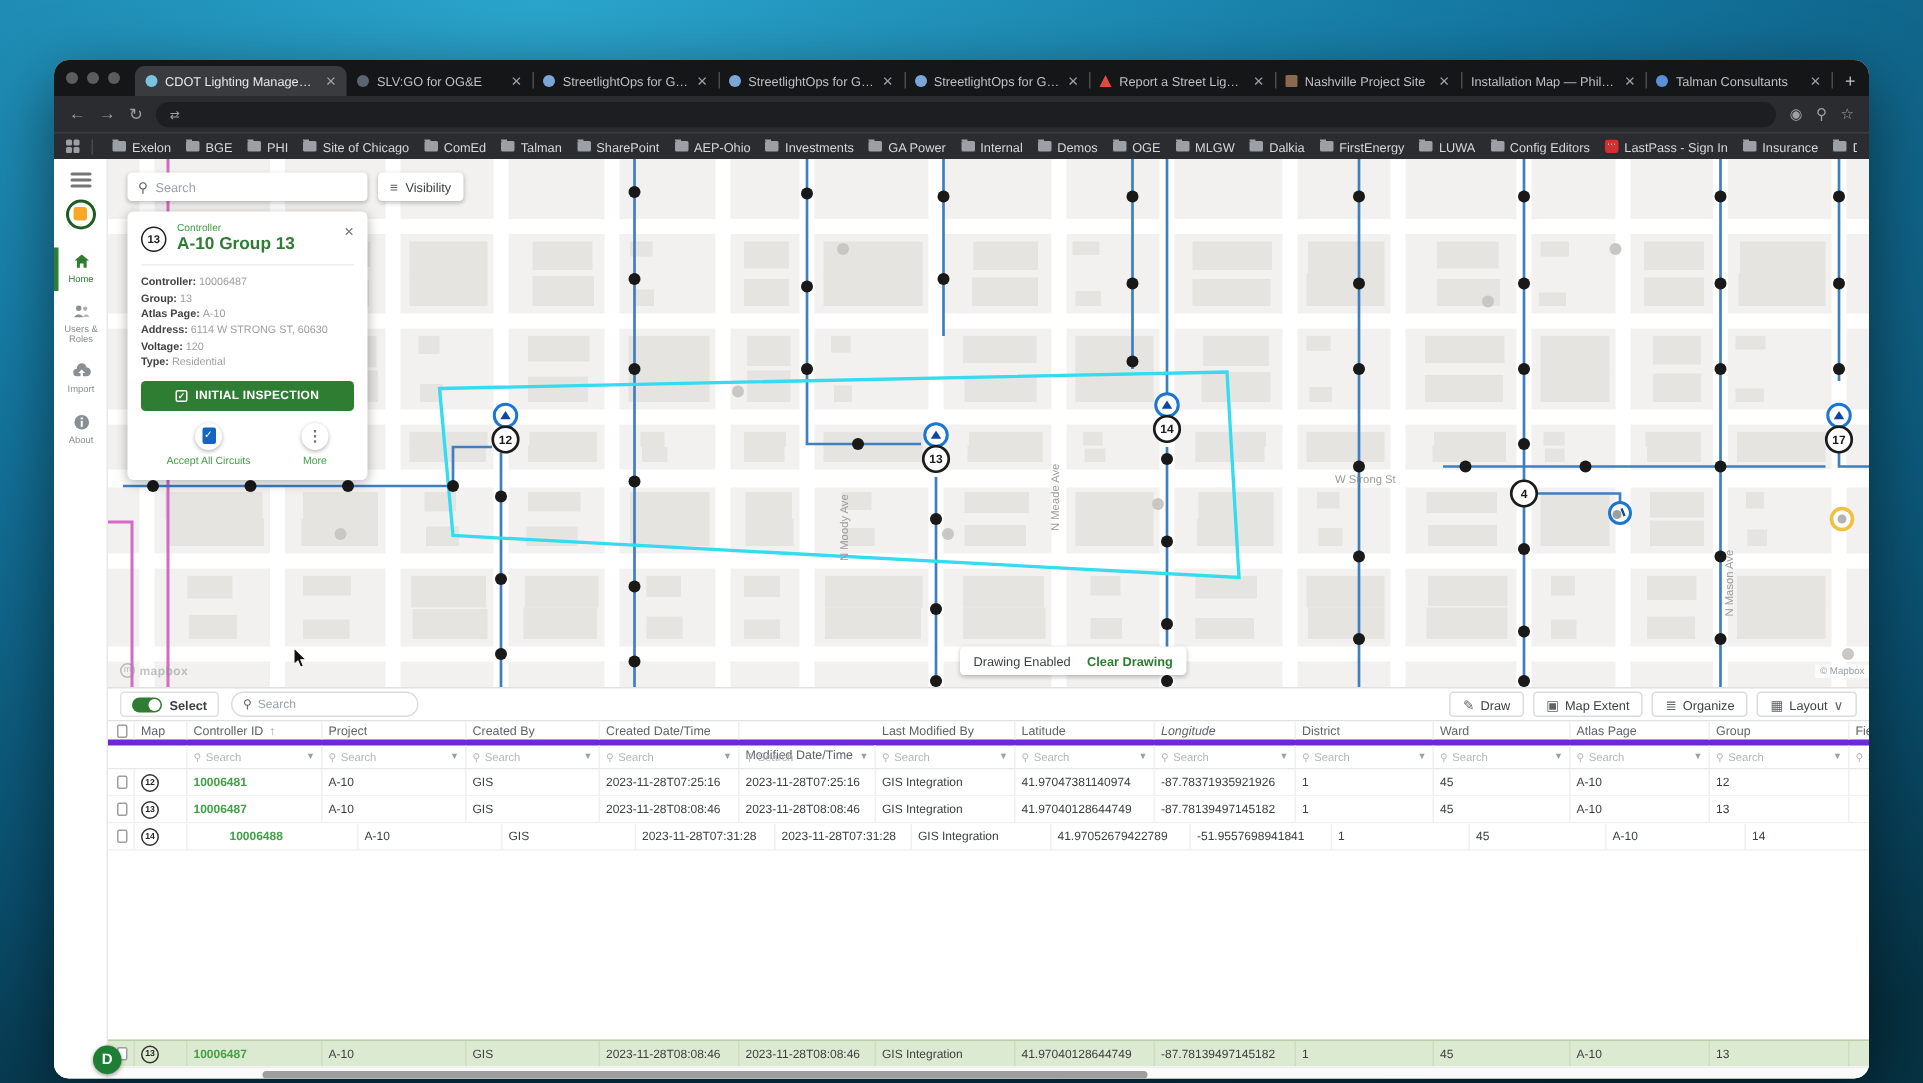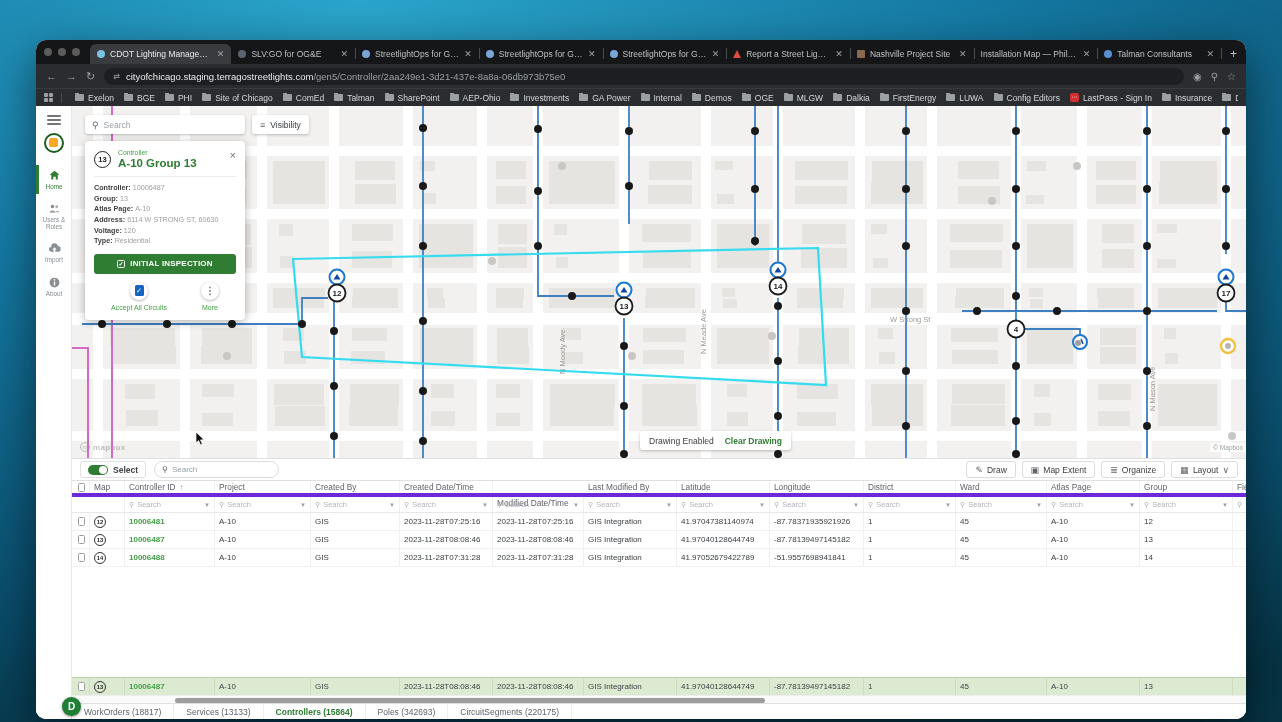--- a/index.html
+++ b/index.html
@@ -210,21 +210,20 @@
         </div>
       </div>
     <div class="newtab">+</div>
   </div>
   <div id="urlrow">
     <span class="navic">←</span>
     <span class="navic">→</span>
     <span class="navic">↻</span>
     <div id="urlpill">
       <span class="navic" style="font-size:8px;">⇄</span>
-      <span><span>cityofchicago.staging.terragostreetlights.com</span><span class="path">/gen5/Controller/2aa249e1-3d21-437e-8a8a-06db973b75e0</span></span>
     </div>
     <div id="urlicons">
       <span>◉</span>
       <span>⚲</span>
       <span>☆</span>
     </div>
   </div>
   <div id="bmbar">
     <span class="appsgrid">
         <i></i>
@@ -789,21 +788,21 @@
             </div>
             <div class="tcell" style="width: 91px; margin-top: 32px;">
               <span>Modified Date/Time</span>
             </div>
             <div class="tcell" style="width: 93px;">
               <span>Last Modified By</span>
             </div>
             <div class="tcell" style="width: 93px;">
               <span>Latitude</span>
             </div>
-            <div class="tcell" style="width: 94px;">
+            <div class="tcell" style="width: 94px; font-style: italic;">
               <span>Longitude</span>
             </div>
             <div class="tcell" style="width: 92px;">
               <span>District</span>
             </div>
             <div class="tcell" style="width: 91px;">
               <span>Ward</span>
             </div>
             <div class="tcell" style="width: 93px;">
               <span>Atlas Page</span>
@@ -955,21 +954,21 @@
               <div class="tcell" style="width: 93px;">13</div>
               <div class="tcell" style="width: 90px;"></div>
             </div>
             <div class="trow drow">
               <div class="tcell" style="width: 18px; padding-left: 6px;">
                 <span class="cbx"></span>
               </div>
               <div class="tcell" style="width: 35px;">
                 <span class="rowmark">14</span>
               </div>
-              <div class="tcell" style="width: 90px;">
+              <div class="tcell" style="width: 90px; margin-left: 24px;">
                 <span class="cid">10006488</span>
               </div>
               <div class="tcell" style="width: 96px;">A-10</div>
               <div class="tcell" style="width: 89px;">GIS</div>
               <div class="tcell" style="width: 93px;">2023-11-28T07:31:28</div>
               <div class="tcell" style="width: 91px;">2023-11-28T07:31:28</div>
               <div class="tcell" style="width: 93px;">GIS Integration</div>
               <div class="tcell" style="width: 93px;">41.97052679422789</div>
               <div class="tcell" style="width: 94px;">-51.9557698941841</div>
               <div class="tcell" style="width: 92px;">1</div>
@@ -1000,24 +999,17 @@
             <div class="tcell" style="width: 91px;">45</div>
             <div class="tcell" style="width: 93px;">A-10</div>
             <div class="tcell" style="width: 93px;">13</div>
             <div class="tcell" style="width: 90px;"></div>
           </div>
       </div>
 
       <div id="hscroll">
           <div class="thumb"></div>
         </div>
-      <div id="ftabs">
-          <div class="ftab">WorkOrders (18817)</div>
-          <div class="ftab">Services (13133)</div>
-          <div class="ftab active">Controllers (15864)</div>
-          <div class="ftab">Poles (342693)</div>
-          <div class="ftab">CircuitSegments (220175)</div>
-        </div>
     </div>
   </div>
 </div>
 
 <div id="dbadge">D</div>
 
 </body></html>

